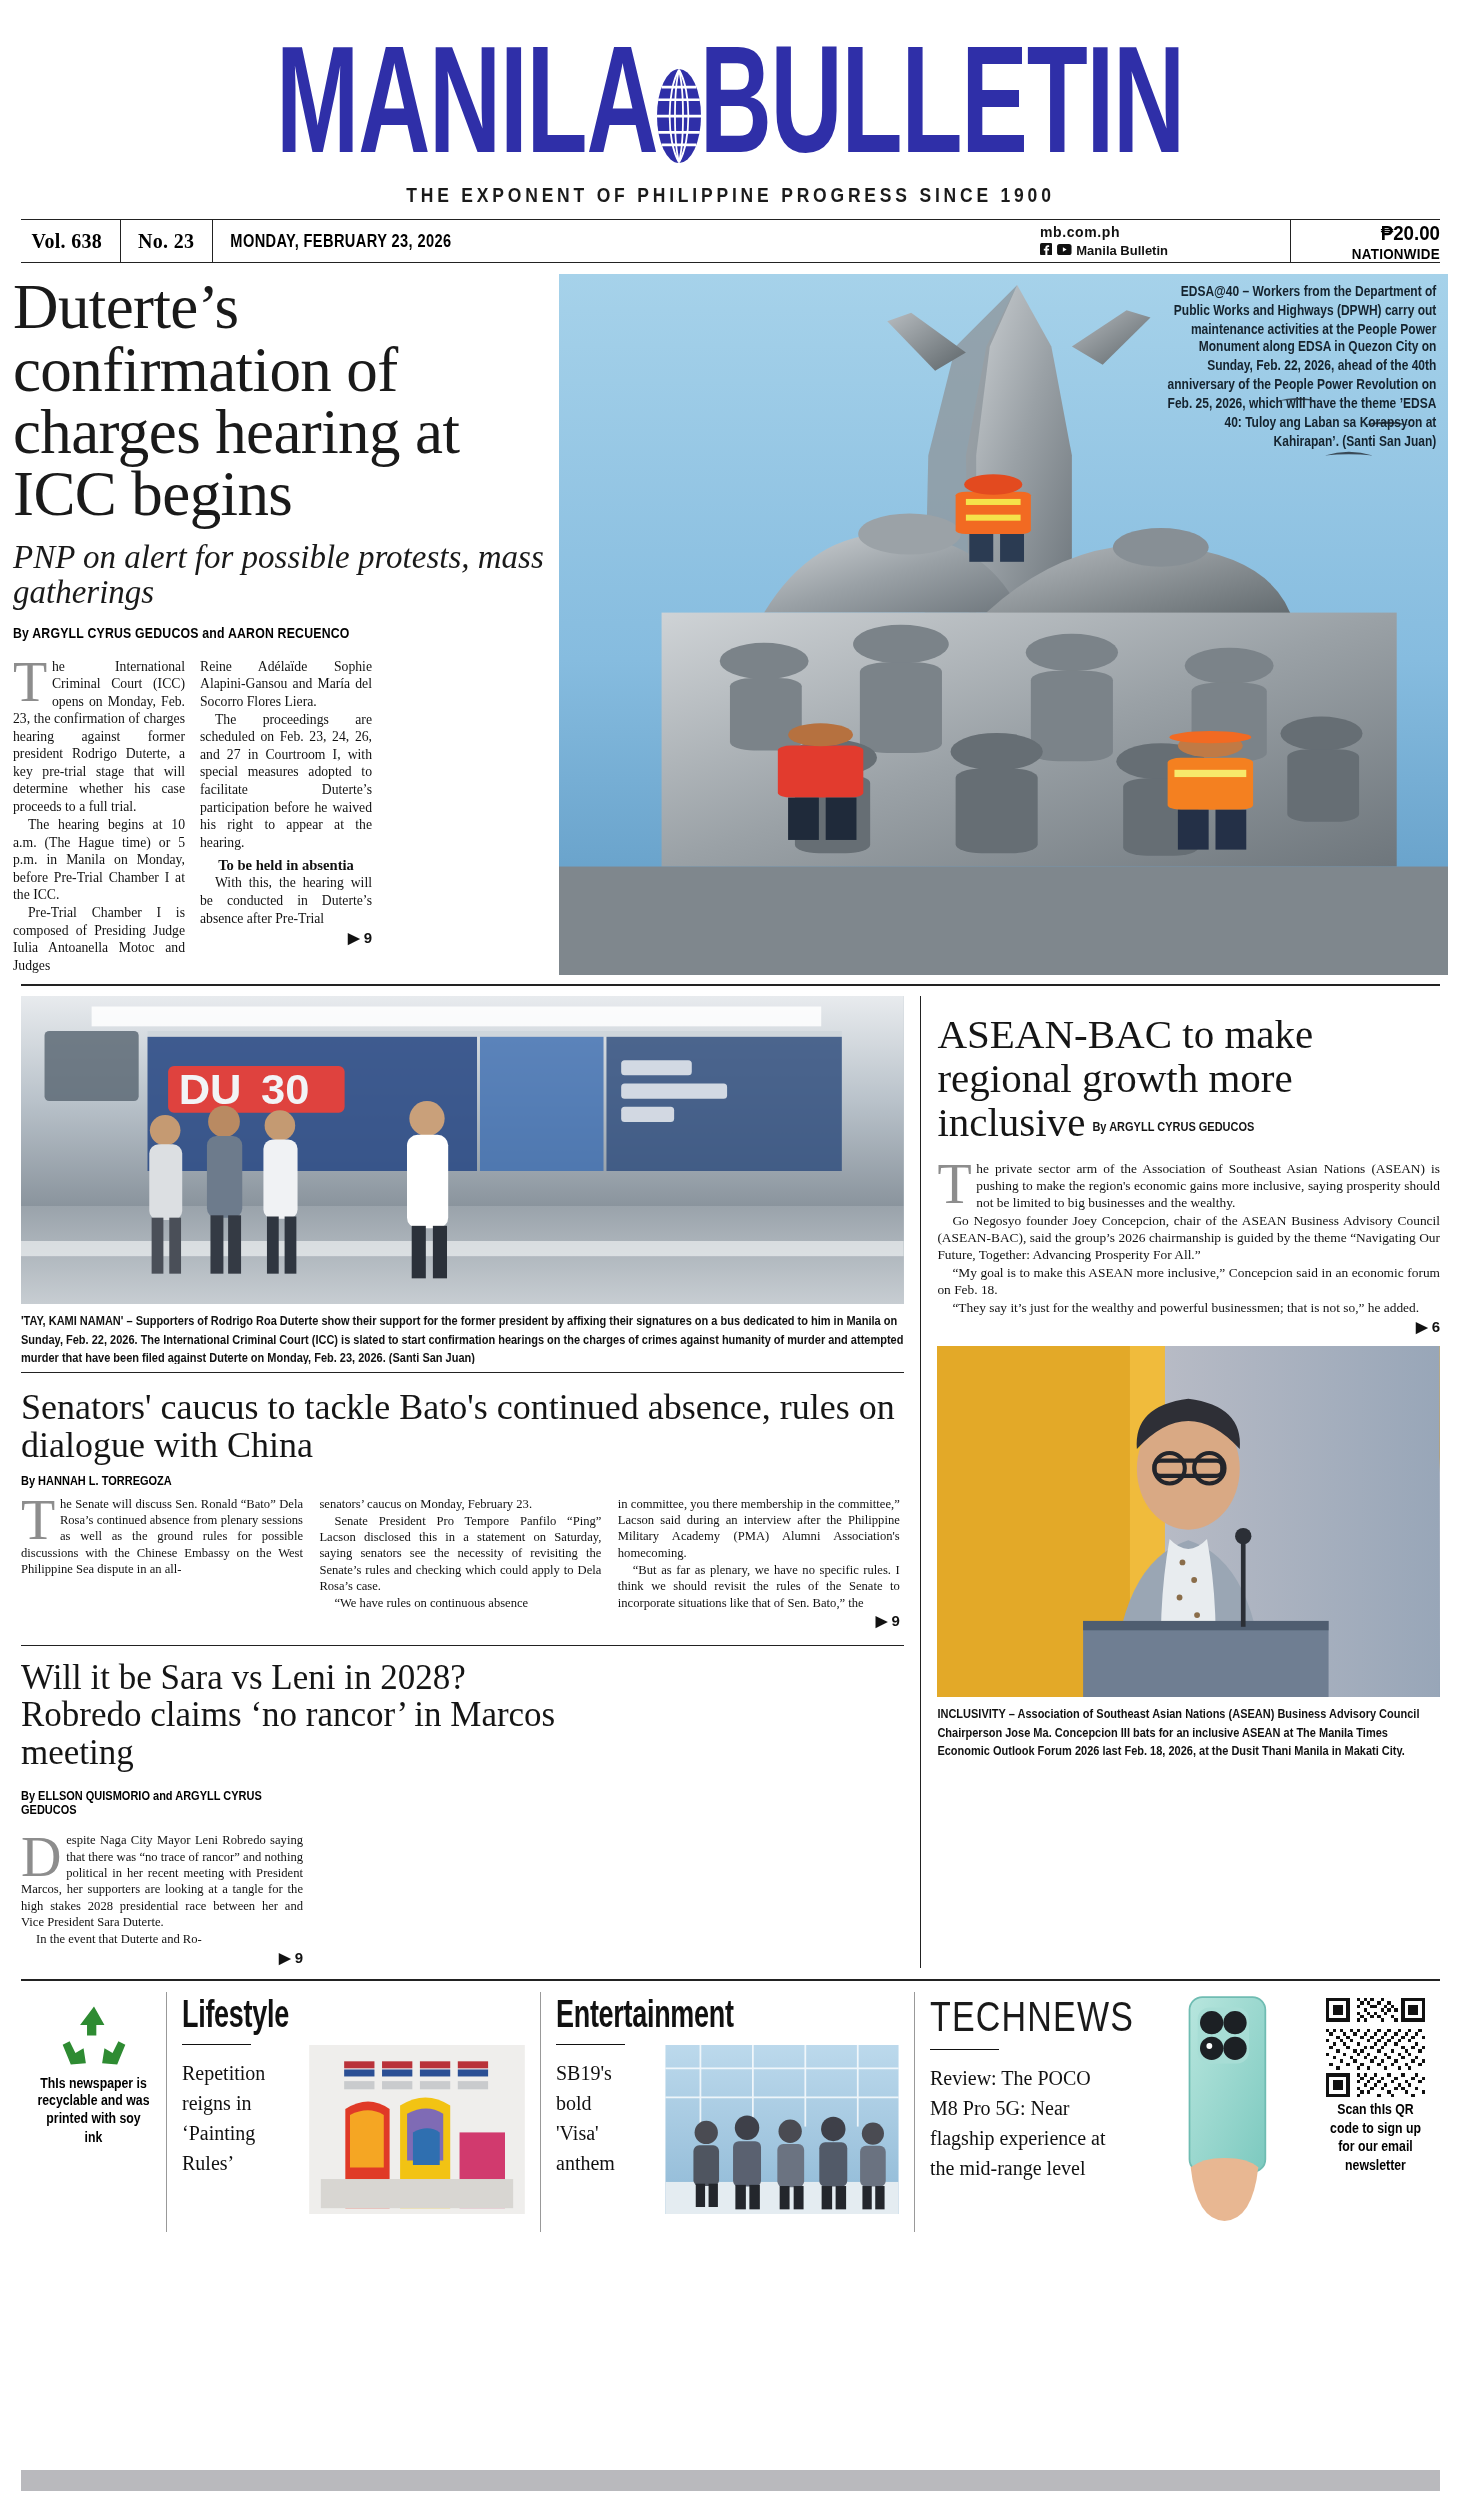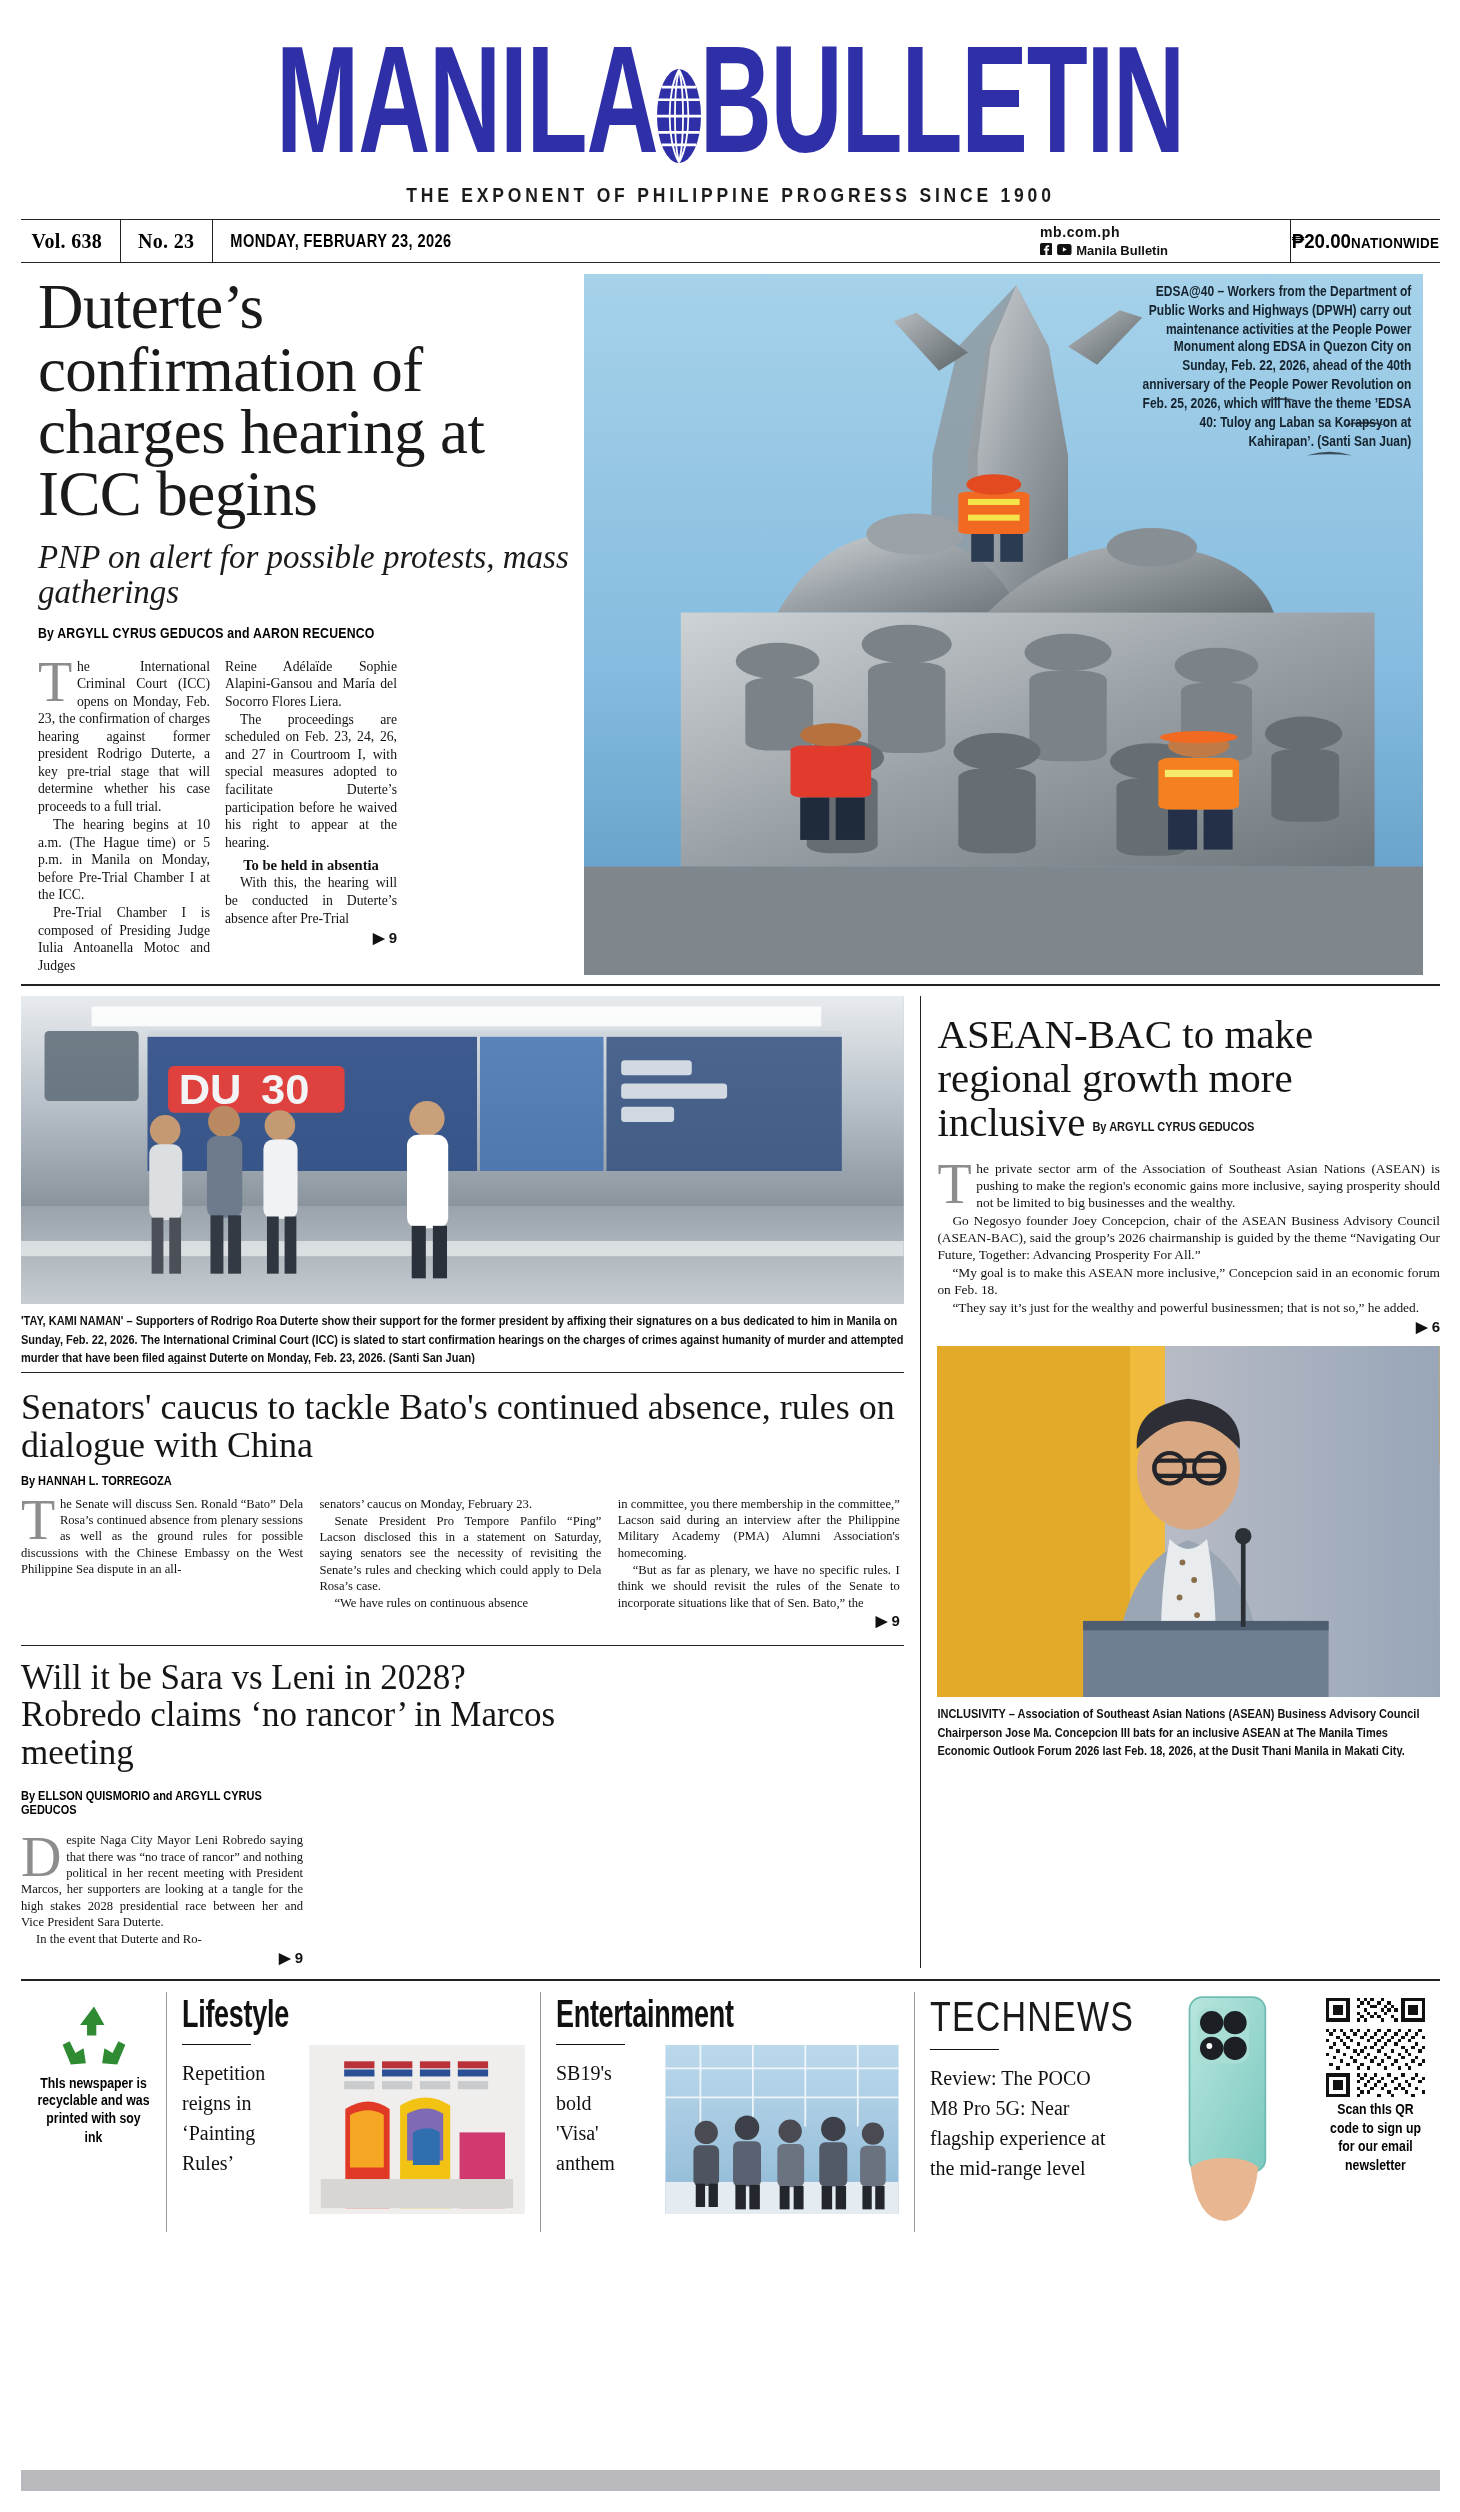--- a/index.html
+++ b/index.html
@@ -62,37 +62,37 @@
     font-family:"Liberation Sans", sans-serif; font-weight:bold;
     font-size:14px; letter-spacing:0.6px; color:#111;
   }
   .folio .web .social {
     display:flex; align-items:center; gap:4.7px; margin-top:2.3px;
     font-family:"Liberation Sans", sans-serif; font-weight:bold;
     font-size:13px; color:#111;
   }
   .folio .web .social .ic { display:inline-block; }
   .folio .price {
-    display:flex; flex-direction:row; justify-content:center;
-    align-items:center; width:149px;
+    display:flex; flex-direction:column; justify-content:center;
+    align-items:flex-end; width:149px;
   }
   .folio .price .amt {
     font-family:"Liberation Sans", sans-serif; font-weight:bold; font-size:18.7px;
     transform:scaleY(1.1);
   }
   .folio .price .nat {
     font-family:"Liberation Sans", sans-serif; font-weight:bold; font-size:13.4px;
     letter-spacing:0.3px; transform:scaleY(1.15); margin-top:1.8px;
   }
 
   
   .rule-hair { border-top:1.2px solid #222; margin:0 21px; }
   .rule-thick { border-top:2.3px solid #222; margin:0 21px; }
 
-  .top { display:flex; margin:0 38px; }
+  .top { display:flex; margin:0 13px; }
   .lead-col { width:546px; padding-right:15px; border-right:0; }
   .lead-head {
     font-family:"Liberation Serif", serif;
     font-size:63px; line-height:0.99; font-weight:400;
     letter-spacing:-0.6px; margin-top:13px; color:#1a1a1a;
   }
   .lead-sub {
     font-family:"Liberation Serif", serif; font-style:italic;
     font-size:33px; line-height:1.08; margin-top:14px; color:#1a1a1a;
   }

